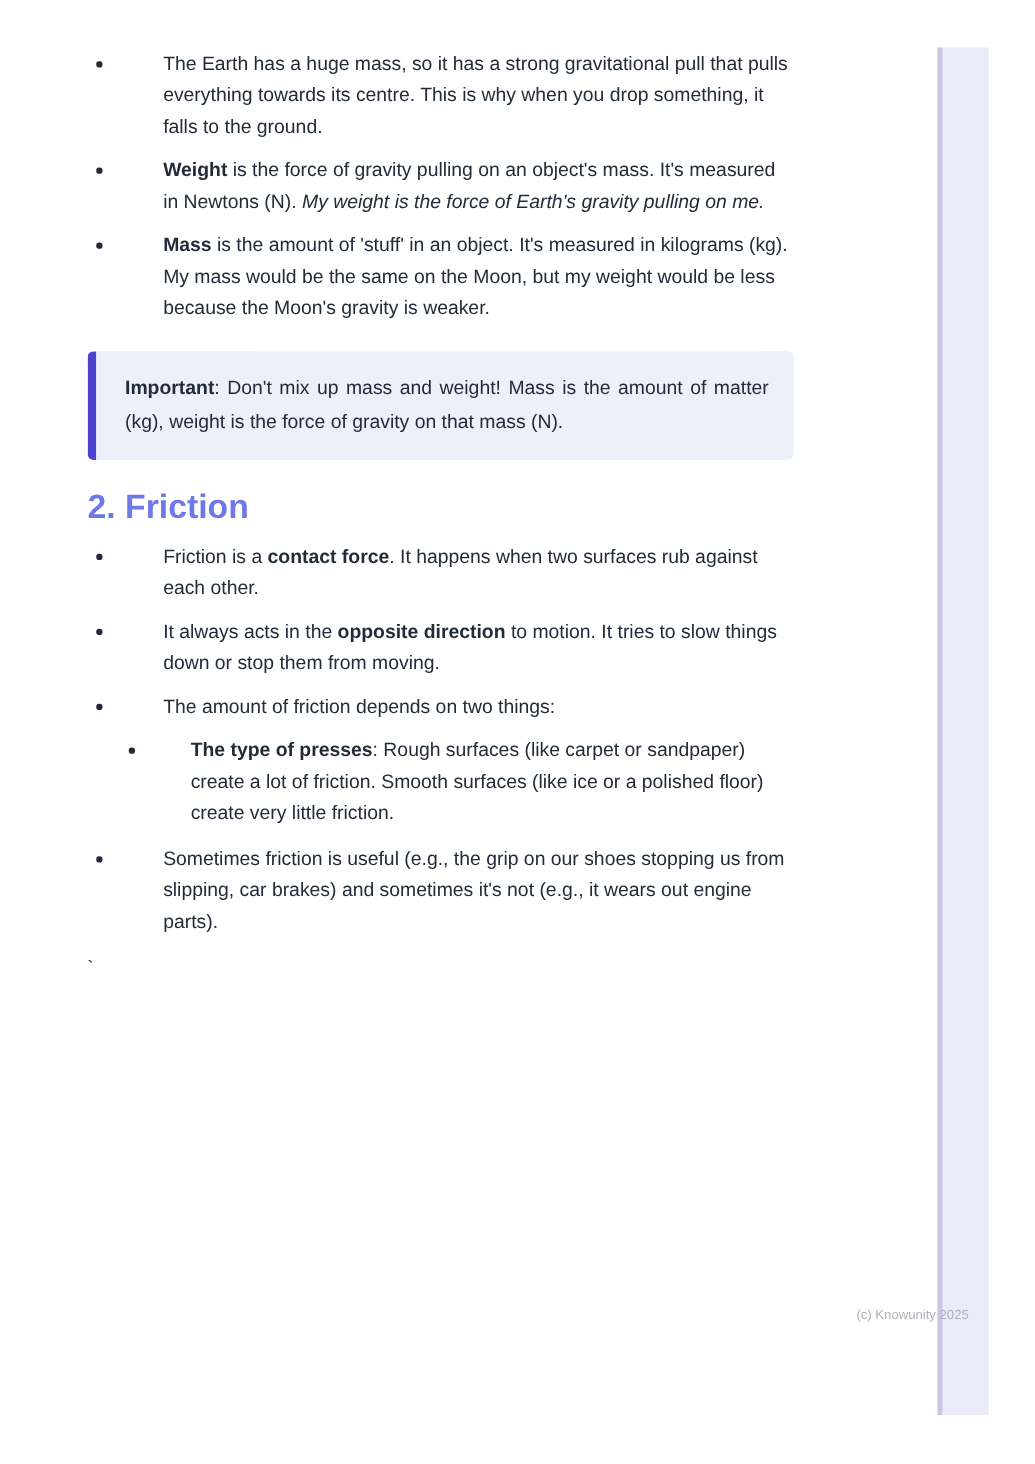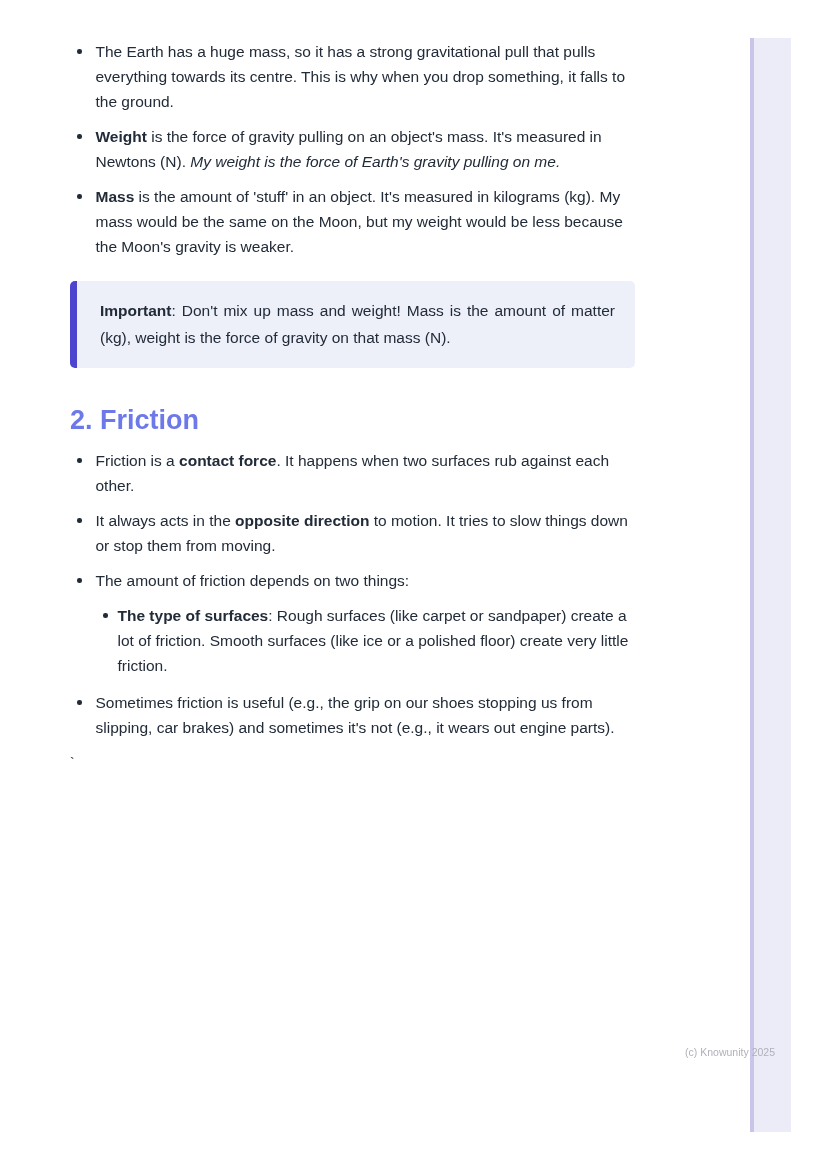--- a/index.html
+++ b/index.html
@@ -19,32 +19,32 @@
     width:828px;height:1171px;
     background:var(--bg);
     font-family:"Liberation Sans",sans-serif;
     color:var(--text);
     overflow:hidden;
   }
   .content{
     position:absolute;left:70px;top:39px;width:565px;
     font-size:15.5px;line-height:25px;
   }
-  .bullet{display:flex;margin-bottom:10px;}
+  .bullet{display:flex;margin-bottom:10px;gap:35px;}
   .bullet .marker{
     flex:0 0 auto;width:4.5px;height:4.5px;border-radius:50%;
     background:var(--text);margin:10px 14px 0 7px;
   }
   .bullet.l2{margin-left:29px;margin-bottom:12px;}
   .bullet.l2 .marker{margin:10px 10px 0 4px;}
   .runs{display:block;flex:1 1 auto;}
   .runs .b{font-weight:bold;text-align:center;}
   .runs .i{font-style:italic;text-align:right;}
   .callout{
-    margin:22px 0 39px 0;
+    margin:22px 0 24px 0;
     background:var(--callout-bg);
     border-left:7px solid var(--callout-border);
     border-radius:5px;
     padding:16px 20px 17px 23px;
     text-align:justify;
     line-height:27px;
   }
   .heading{
     font-size:27px;line-height:26px;font-weight:bold;
     color:var(--heading);
@@ -93,21 +93,21 @@
       <div class="bullet l1">
         <span class="marker"></span>
         <span class="runs"><span>It always acts in the </span><span class="b">opposite direction</span><span> to motion. It tries to slow things down or stop them from moving.</span></span>
       </div>
       <div class="bullet l1">
         <span class="marker"></span>
         <span class="runs"><span>The amount of friction depends on two things:</span></span>
       </div>
       <div class="bullet l2">
         <span class="marker"></span>
-        <span class="runs"><span class="b">The type of surfaces</span><span>: Rough surfaces (like carpet or sandpaper) create a lot of friction. Smooth surfaces (like ice or a polished floor) create very little friction.</span></span>
+        <span class="runs"><span class="b">The type of presses</span><span>: Rough surfaces (like carpet or sandpaper) create a lot of friction. Smooth surfaces (like ice or a polished floor) create very little friction.</span></span>
       </div>
       <div class="bullet l1">
         <span class="marker"></span>
         <span class="runs"><span>Sometimes friction is useful (e.g., the grip on our shoes stopping us from slipping, car brakes) and sometimes it's not (e.g., it wears out engine parts).</span></span>
       </div>
       <div class="stray">
         <span class="runs"><span>`</span></span>
       </div>
     </div>
   <div class="side-strip"></div>

